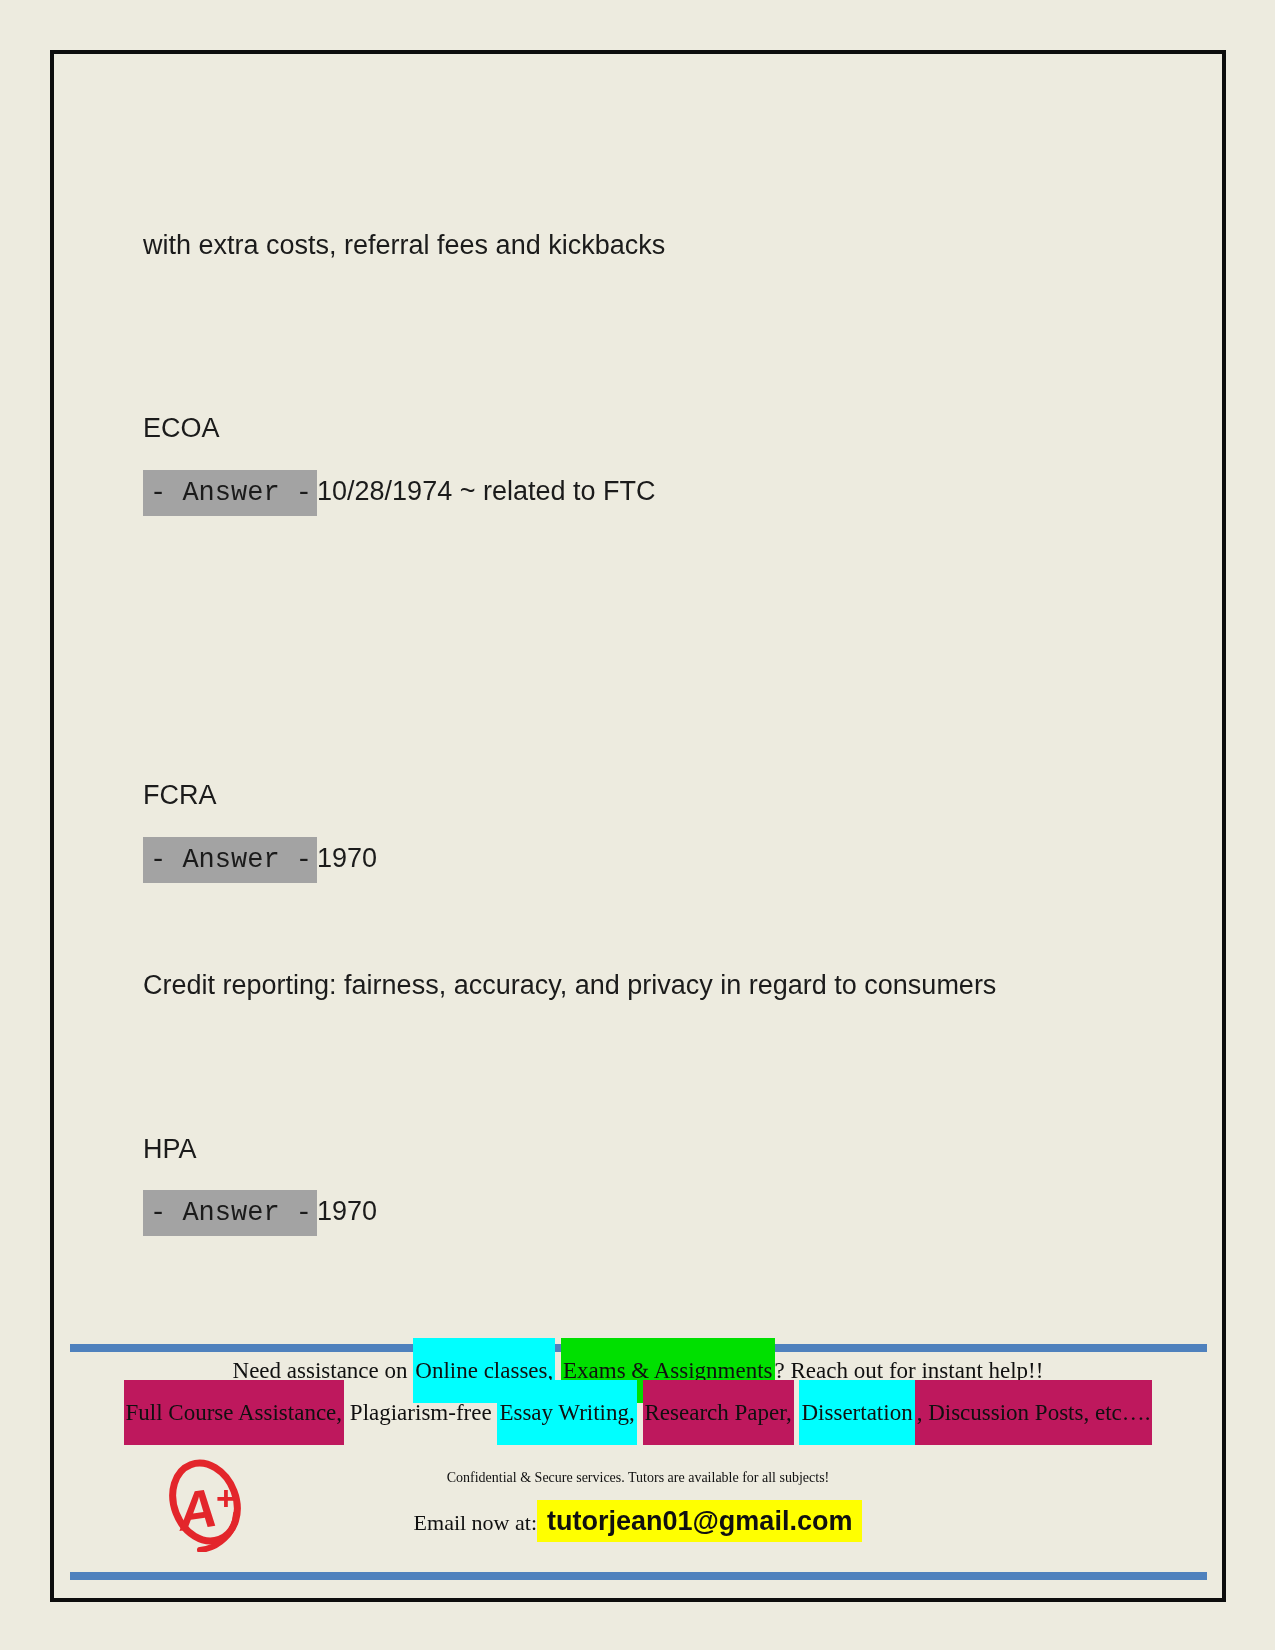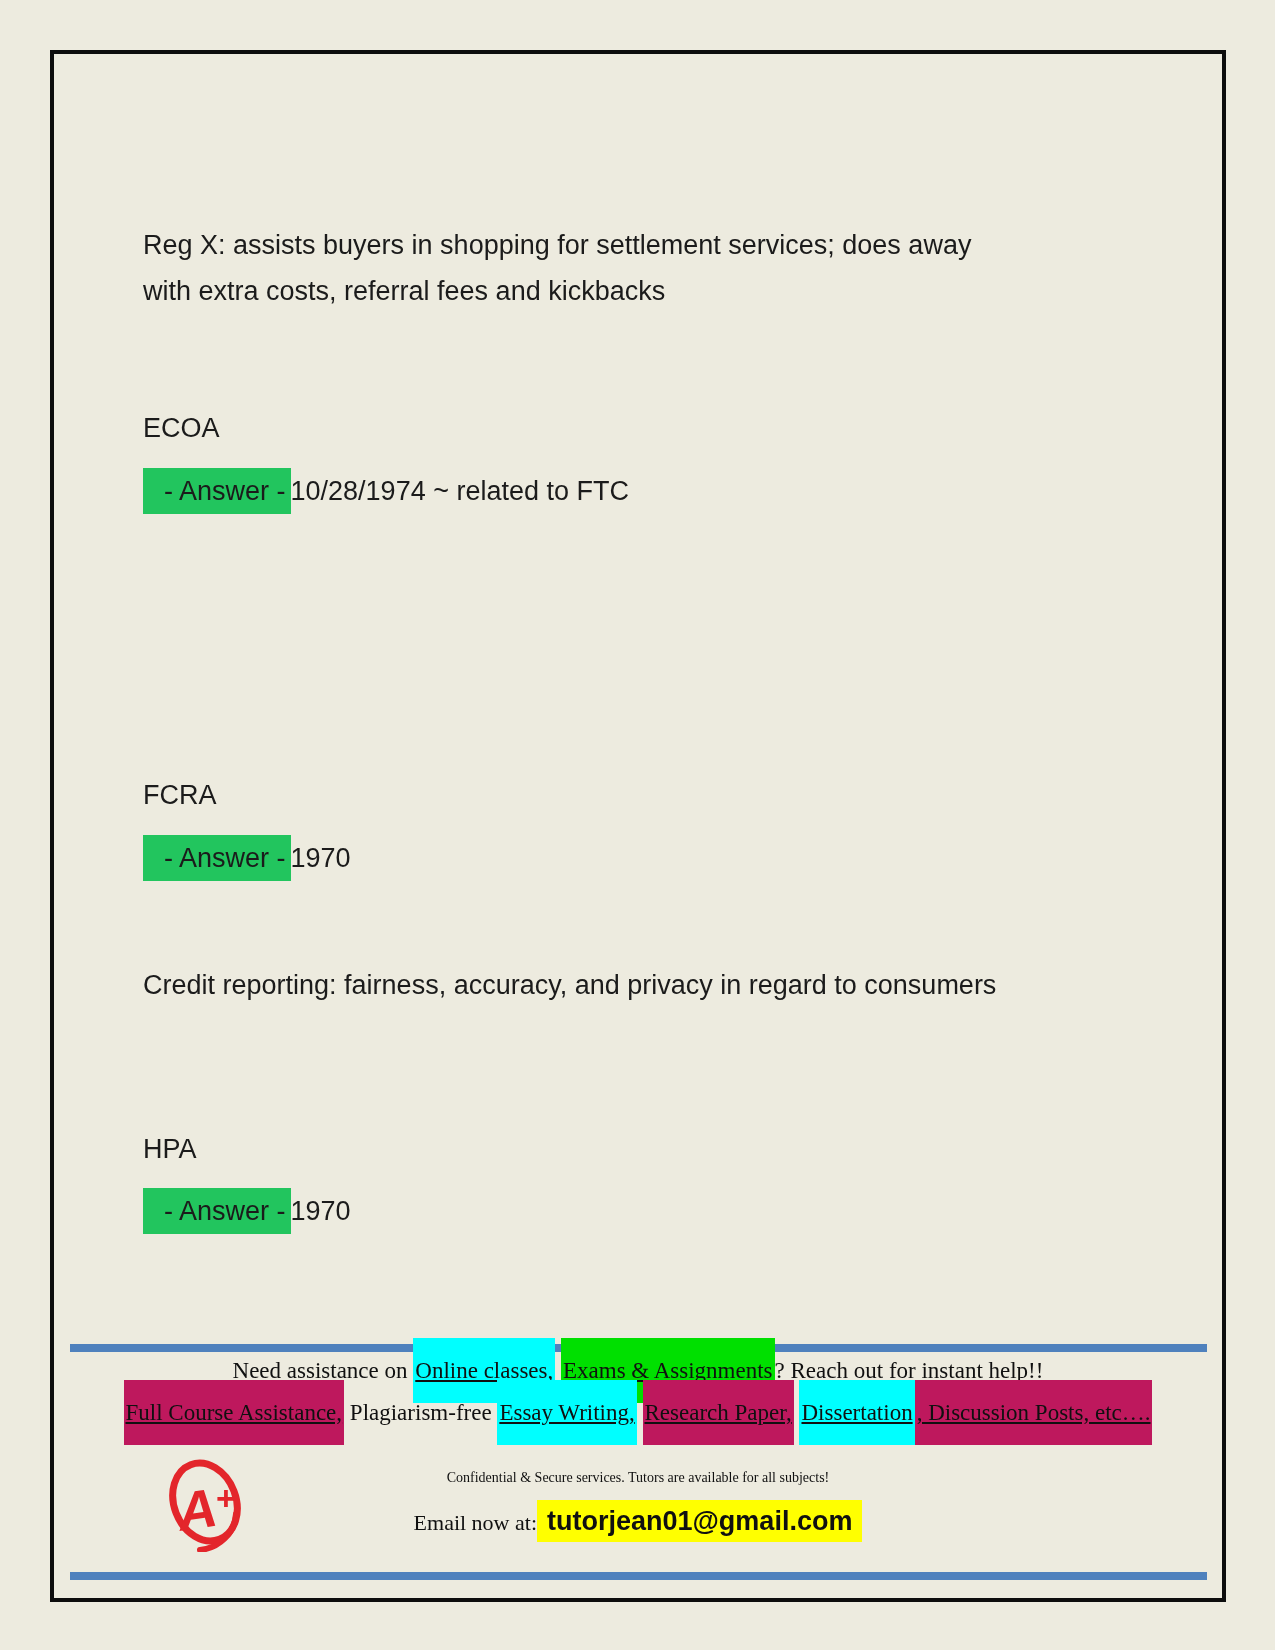--- a/index.html
+++ b/index.html
@@ -12,51 +12,51 @@
   .frame{
     position:absolute;left:50px;top:50px;width:1168px;height:1544px;
     border:4px solid #0D0D0D;
   }
   
   .q{
     position:absolute;left:143px;
     font-size:27px;line-height:46px;white-space:nowrap;
   }
   .ans-prefix{
-    background:#22c55e;
-    padding:8px 5px 8px 21px;
+    background:#a3a3a3;
+    padding:8px 5px 8px 7px;
+    font-family:Liberation Mono, monospace;
   }
   
   .rule{
     position:absolute;left:70px;width:1137px;height:8px;background:#4F81BD;
   }
   .f{
     position:absolute;left:51px;width:1174px;text-align:center;
     font-family:"Liberation Serif","DejaVu Serif",serif;
     font-size:23px;color:#101010;white-space:nowrap;
   }
-  .hl{padding:20px 2px;text-decoration:underline;}
+  .hl{padding:20px 2px;}
   .hl-yellow{background:#be185d;}
   .hl-cyan{background:#00FFFF;}
   .hl-green{background:#00E000;margin-top:16px;}
   .f3{font-size:14px;}
   .email-label{font-size:22px;}
   .email{
     font-family:"Liberation Sans","DejaVu Sans",sans-serif;
     font-weight:700;font-size:27px;background:#FFFF00;padding:6px 10px;text-align:center;
   }
   .logo{position:absolute;left:163px;top:1456px;width:86px;height:96px;}
 </style>
 </head>
 <body>
 
 <div class="frame"></div>
 
 <div class="q" style="top:222px">
-  <div>Reg X: assists buyers in shopping for settlement services; does away</div>
   <div>with extra costs, referral fees and kickbacks</div>
 </div>
 
 <div class="q" style="top:405px">ECOA</div>
 
 <div class="q" style="top:468px"><span class="ans-prefix">- Answer -</span><span>10/28/1974 ~ related to FTC</span></div>
 
 <div class="q" style="top:593px">
 </div>
 

